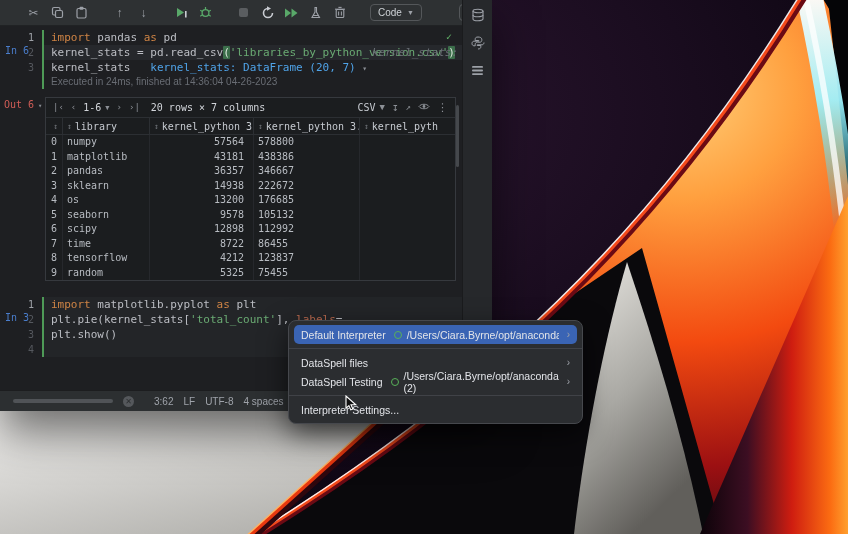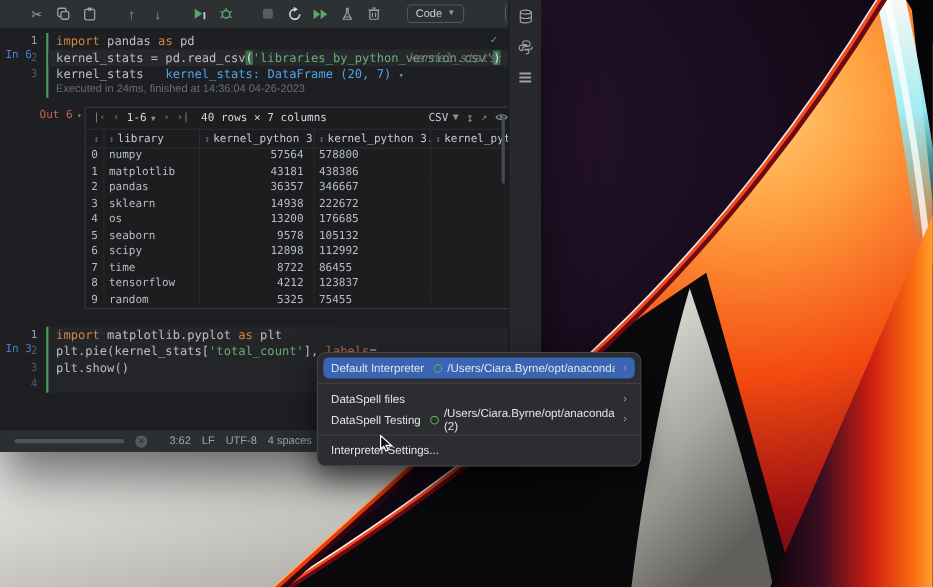--- a/index.html
+++ b/index.html
@@ -51,21 +51,21 @@
   .par { background:#3b6e4a; color:#d8e6da; border-radius:1px; }
   .arg { color:#bc6b50; }
   .ghost { position:absolute; right:4px; top:0; color:#6b6f76; font-style:italic; }
   .dfhint { color:#4fa3e8; }
   .hint-chev { color:#8a8e94; font-size:8px; }
   .exec { height:14px; line-height:14px; padding-left:7px; font-size:10px; color:#696d74;
           font-family:"Liberation Sans",sans-serif; }
   .cell-check { position:absolute; right:10px; top:1px; color:#5fad65; font-size:10px; }
 
   
-  .outblock { position:relative; margin-top:8px; padding-left:45px;margin-left:32px; }
+  .outblock { position:relative; margin-top:8px; padding-left:45px; }
   .out-label { position:absolute; left:4px; top:2px; font-size:10px; color:#cf5c56; white-space:nowrap; }
   .out-label .chev { color:#8a8e94; font-size:7px; margin-left:4px; }
   .dfpanel { width:411px; background:#1b1d1f; border:1px solid #36393e; }
   .pager { height:20px; display:flex; align-items:center; gap:7px; padding:0 7px; border-bottom:1px solid #2c2f33; }
   .pg-ic { color:#8c9096; font-size:9px; line-height:1; }
   .pg-range { color:#d2d5da; font-size:10px; display:flex; gap:4px; align-items:center; }
   .pg-range .chev { color:#8c9096; font-size:7px; }
   .pg-sum { color:#d2d5da; font-size:10px; margin-left:4px; font-family:"DejaVu Sans Mono",monospace; }
   .pg-sp { flex:1; }
   .csv { color:#c6cad0; font-size:10px; display:flex; gap:4px; align-items:center; }
@@ -282,21 +282,21 @@
             <div class="dfpanel">
               <div class="pager">
                 <span class="pg-ic">|‹</span>
                 <span class="pg-ic">‹</span>
                 <span class="pg-range">
                     <span>1-6</span>
                     <span class="chev">▼</span>
                   </span>
                 <span class="pg-ic">›</span>
                 <span class="pg-ic">›|</span>
-                <span class="pg-sum">40 rows × 7 columns</span>
+                <span class="pg-sum">20 rows × 7 columns</span>
                 <span class="pg-sp"></span>
                 <span class="csv">
                     <span>CSV</span>
                     <span class="chev pg-ic">▼</span>
                   </span>
                 <span class="pg-ic" style="font-size:11px">↧</span>
                 <span class="pg-ic">↗</span>
                 <span class="pg-ic">
                   <svg width="12" height="9" viewBox="0 0 12 9">
                       <path d="M1,4.5 C3,1.5 9,1.5 11,4.5 C9,7.5 3,7.5 1,4.5 Z" fill="none" stroke="#8c9096" stroke-width="1"></path>

